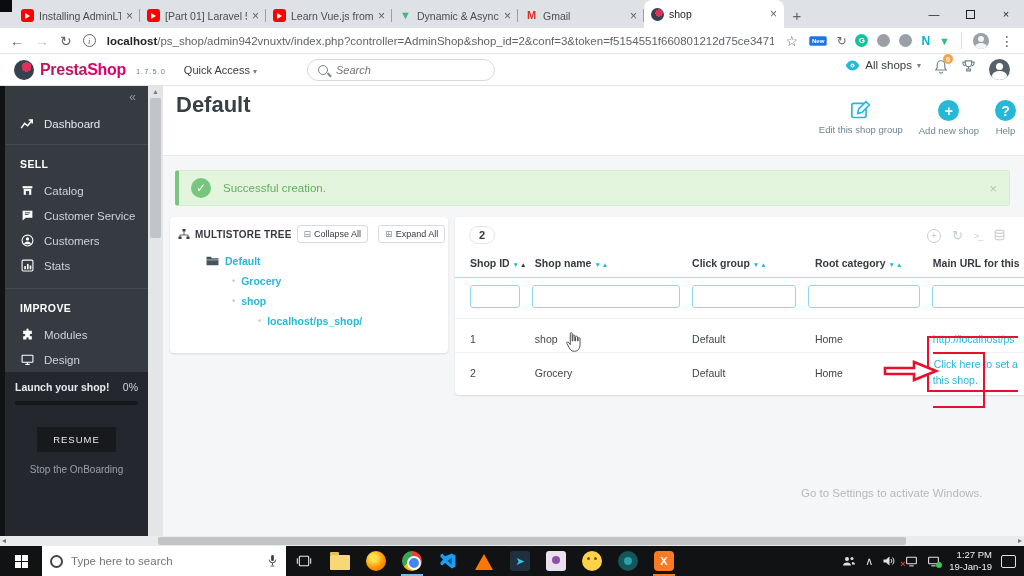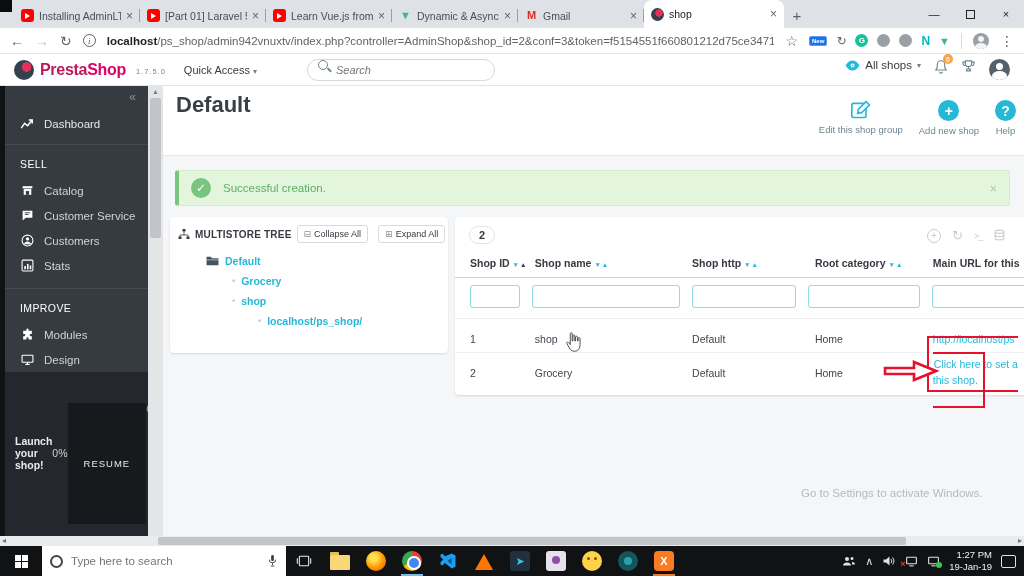--- a/index.html
+++ b/index.html
@@ -49,44 +49,44 @@
 
 .ps-header{position:absolute;top:54px;left:0;width:100%;height:32px;background:#fff;display:flex;align-items:center;padding:0 14px;gap:10px;border-bottom:1px solid #e2e4e6}
 .ps-logo{display:flex;align-items:center;gap:6px}
 .ps-logo-ic{width:20px;height:20px;border-radius:50%;background:radial-gradient(circle at 63% 35%,#e1305a 26%,#36414e 27%)}
 .ps-logo-txt{font-size:16px;font-weight:bold;letter-spacing:-.3px}
 .ps-logo-txt .p1{color:#be185d}
 .ps-logo-txt .p2{color:#df0067}
 .ps-ver{font-size:7.5px;color:#6c868e;letter-spacing:1px;margin-top:4px}
 .quick{font-size:11px;color:#363a41;margin-left:8px}
 .caret{font-size:8px;color:#6c868e}
-.ps-search{margin-left:40px;width:188px;height:22px;border:1px solid #d5dadd;border-radius:12px;display:flex;padding:0 10px;gap:8px}
+.ps-search{margin-left:40px;width:188px;height:22px;border:1px solid #d5dadd;border-radius:12px;display:flex;align-items:center;padding:0 10px;gap:8px}
 .ps-search input{border:none;outline:none;font-size:11px;font-style:italic;color:#9aa6ab;width:130px;background:transparent;font-family:inherit}
 .mag{width:10px;height:10px;border:1.5px solid #6c868e;border-radius:50%;position:relative;flex:none}
 .mag::after{content:"";position:absolute;left:8px;top:8px;width:5px;height:1.5px;background:#6c868e;transform:rotate(45deg)}
 .ps-right{margin-left:auto;display:flex;align-items:flex-start;gap:13px}
 .shopctx{display:flex;align-items:center;gap:5px;font-size:11.5px;color:#363a41}
 .icon-svg{display:inline-flex;line-height:0}
 .bell-wrap{position:relative}
 .badge{position:absolute;top:-5px;right:-5px;background:#f7a348;color:#fff;font-size:7px;border-radius:50%;width:10px;height:10px;display:flex;align-items:center;justify-content:center;font-weight:bold}
 .avatar-ps{width:21px;height:21px;border-radius:50%;background:#55606a;position:relative;overflow:hidden}
 .avatar-ps::before{content:"";position:absolute;left:7px;top:4px;width:7px;height:7px;border-radius:50%;background:#fff}
 .avatar-ps::after{content:"";position:absolute;left:3px;top:12px;width:15px;height:10px;border-radius:50%;background:#fff}
 
 
 .bodyarea{position:absolute;top:86px;left:0;width:1024px;height:450px;display:flex}
 .leftedge{width:5px;background:#101214;flex:none}
 .sidebar{width:143px;background:#363a41;flex:none;display:flex;flex-direction:column;color:#d0d4d9;font-size:11.5px}
 .sb-collapse{text-align:right;padding:4px 12px 0;color:#8e959c;font-size:12px}
 .sb-dash{display:flex;align-items:center;gap:10px;padding:14px 0 14px 15px;border-bottom:1px solid #44494f;color:#e4e6e8}
-.sb-sect{font-size:10.5px;font-weight:normal;color:#fff;padding:13px 0 8px 15px;letter-spacing:.4px}
+.sb-sect{font-size:10.5px;font-weight:bold;color:#fff;padding:13px 0 8px 15px;letter-spacing:.4px}
 .sb-item{display:flex;align-items:center;gap:10px;padding:6px 0 6px 15px;color:#cfd3d8}
 .sb-ic{width:14px;display:inline-flex;justify-content:center;line-height:0;flex:none;color:#b9bec4}
 .sb-div{border-bottom:1px solid #44494f;margin-top:10px}
-.onboard{margin-top:auto;background:#24282e;padding:9px 10px 12px;flex:1 0 auto;display:flex;flex-direction:row}
+.onboard{margin-top:auto;background:#24282e;padding:9px 10px 12px;flex:1 0 auto;display:flex;flex-direction:column}
 .ob-row{display:flex;justify-content:space-between;align-items:center;font-size:10.5px;color:#e8eaec;font-weight:bold}
 .ob-pct{color:#cfd3d8;font-weight:normal}
 .ob-bar{height:4px;background:#15171b;border-radius:2px;margin-top:8px}
 .ob-resume{margin:22px auto 0;background:#17191d;color:#e8eaec;font-size:9.5px;letter-spacing:1px;padding:7px 16px;border:none;font-family:inherit}
 .ob-stop{text-align:center;margin-top:12px;color:#9aa1a8;font-size:10px}
 
 
 .vscroll{width:15px;background:#e3e5e7;flex:none;position:relative}
 .vs-up{position:absolute;top:0;left:0;width:15px;height:12px;color:#7c8084;font-size:7px;text-align:center;line-height:12px}
 .vs-thumb{position:absolute;top:12px;left:2px;width:11px;height:140px;background:#c1c4c8;border-radius:2px}
@@ -474,21 +474,21 @@
               <svg width="13" height="13" viewBox="0 0 24 24" fill="none" stroke="#c9ced3" stroke-width="2">
                 <ellipse cx="12" cy="5" rx="8" ry="3"></ellipse>
                 <path d="M4 5v6c0 1.7 3.6 3 8 3s8-1.3 8-3V5"></path>
                 <path d="M4 11v6c0 1.7 3.6 3 8 3s8-1.3 8-3v-6"></path>
               </svg>
             </span>
         </div>
         <div class="thead">
           <span class="c-id"><span>Shop ID</span> <span class="sorts"><span class="s-dn">▼</span><span class="s-dark">▲</span></span></span>
           <span class="c-name"><span>Shop name</span> <span class="sorts"><span class="s-dn">▼</span><span class="s-up">▲</span></span></span>
-          <span class="c-group"><span>Shop http</span> <span class="sorts"><span class="s-dn">▼</span><span class="s-up">▲</span></span></span>
+          <span class="c-group"><span>Click group</span> <span class="sorts"><span class="s-dn">▼</span><span class="s-up">▲</span></span></span>
           <span class="c-cat"><span>Root category</span> <span class="sorts"><span class="s-dn">▼</span><span class="s-up">▲</span></span></span>
           <span class="c-url"><span>Main URL for this</span></span>
         </div>
         <div class="thead-line"></div>
         <div class="filters">
           <input class="f-id" style="">
           <input class="f-name" style="">
           <input class="f-group" style="">
           <input class="f-cat" style="">
           <input class="f-url" style="">

